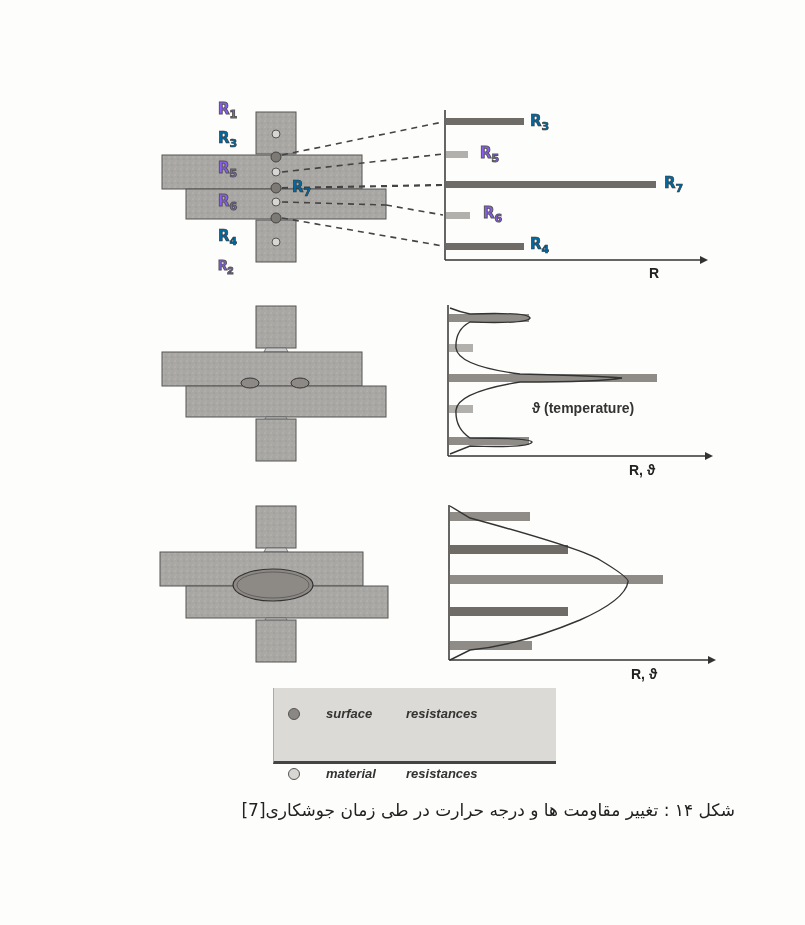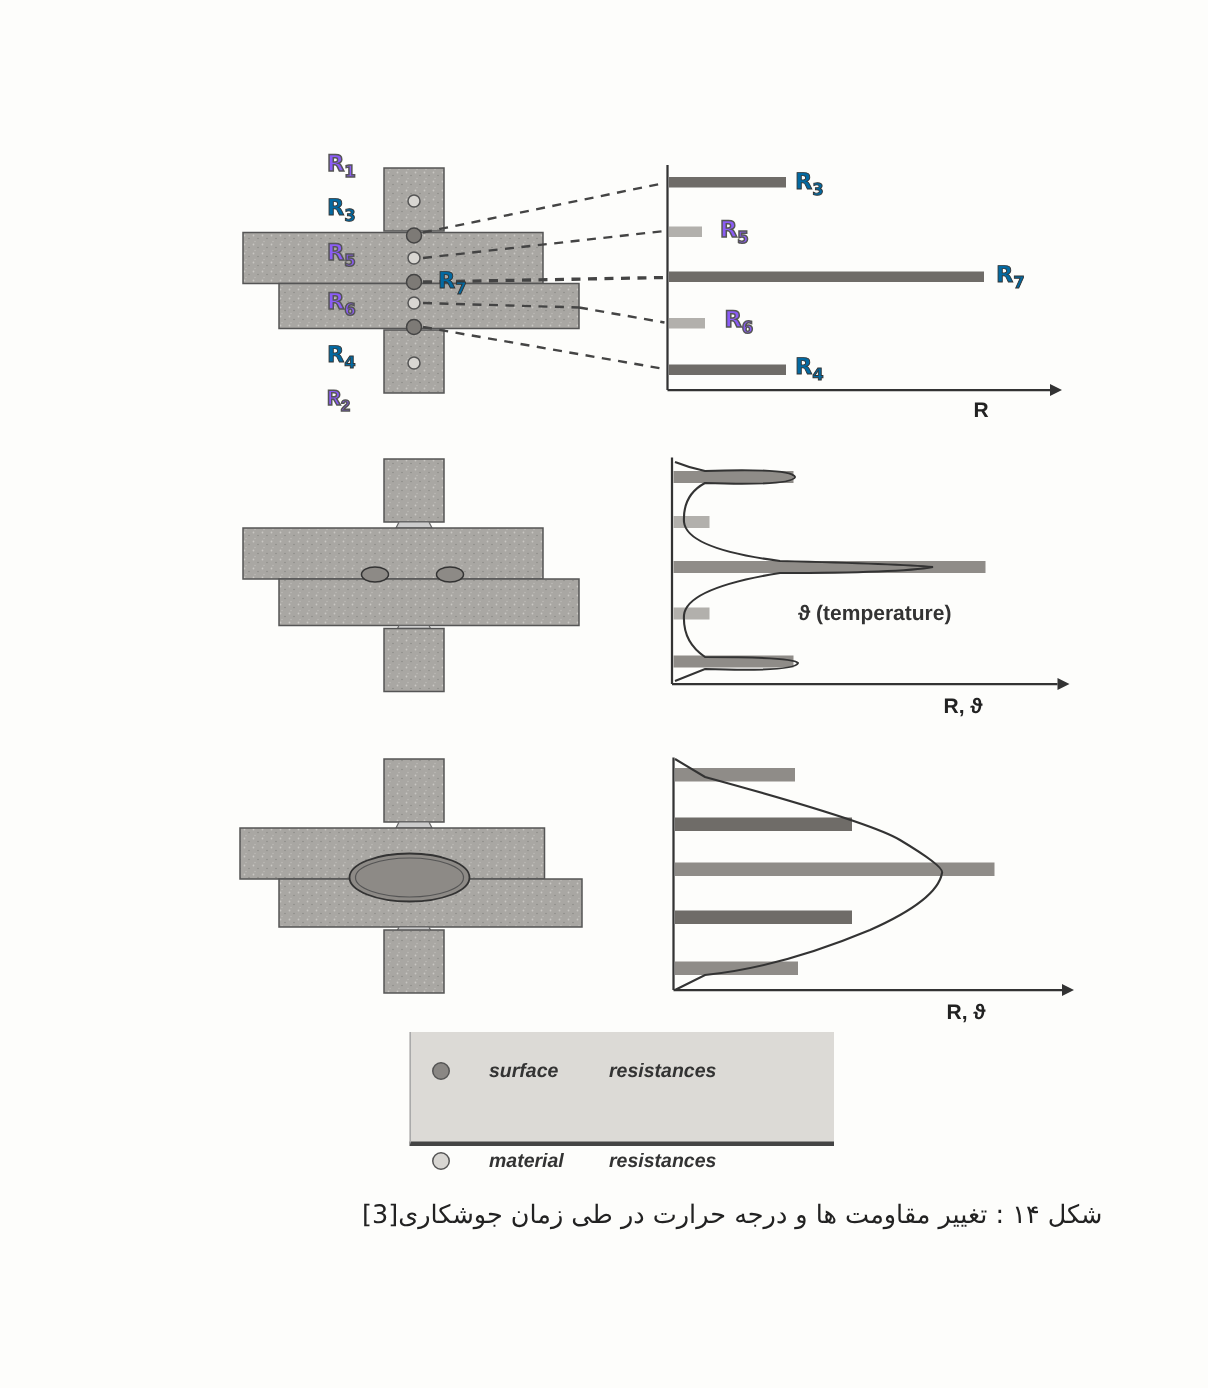--- a/index.html
+++ b/index.html
@@ -197,13 +197,13 @@
     <span class="w1">surface</span>
     <span>resistances</span>
   </div>
   <div class="legend-row" style="top:42px;margin-top:36px;">
     <span class="legend-dot" style="background:#d8d6d2;"></span>
     <span class="w1">material</span>
     <span>resistances</span>
   </div>
 </div>
 
-<div class="caption">شکل ۱۴ : تغییر مقاومت ها و درجه حرارت در طی زمان جوشکاری[3]</div>
+<div class="caption">شکل ۱۴ : تغییر مقاومت ها و درجه حرارت در طی زمان جوشکاری[7]</div>
 
 </body></html>

